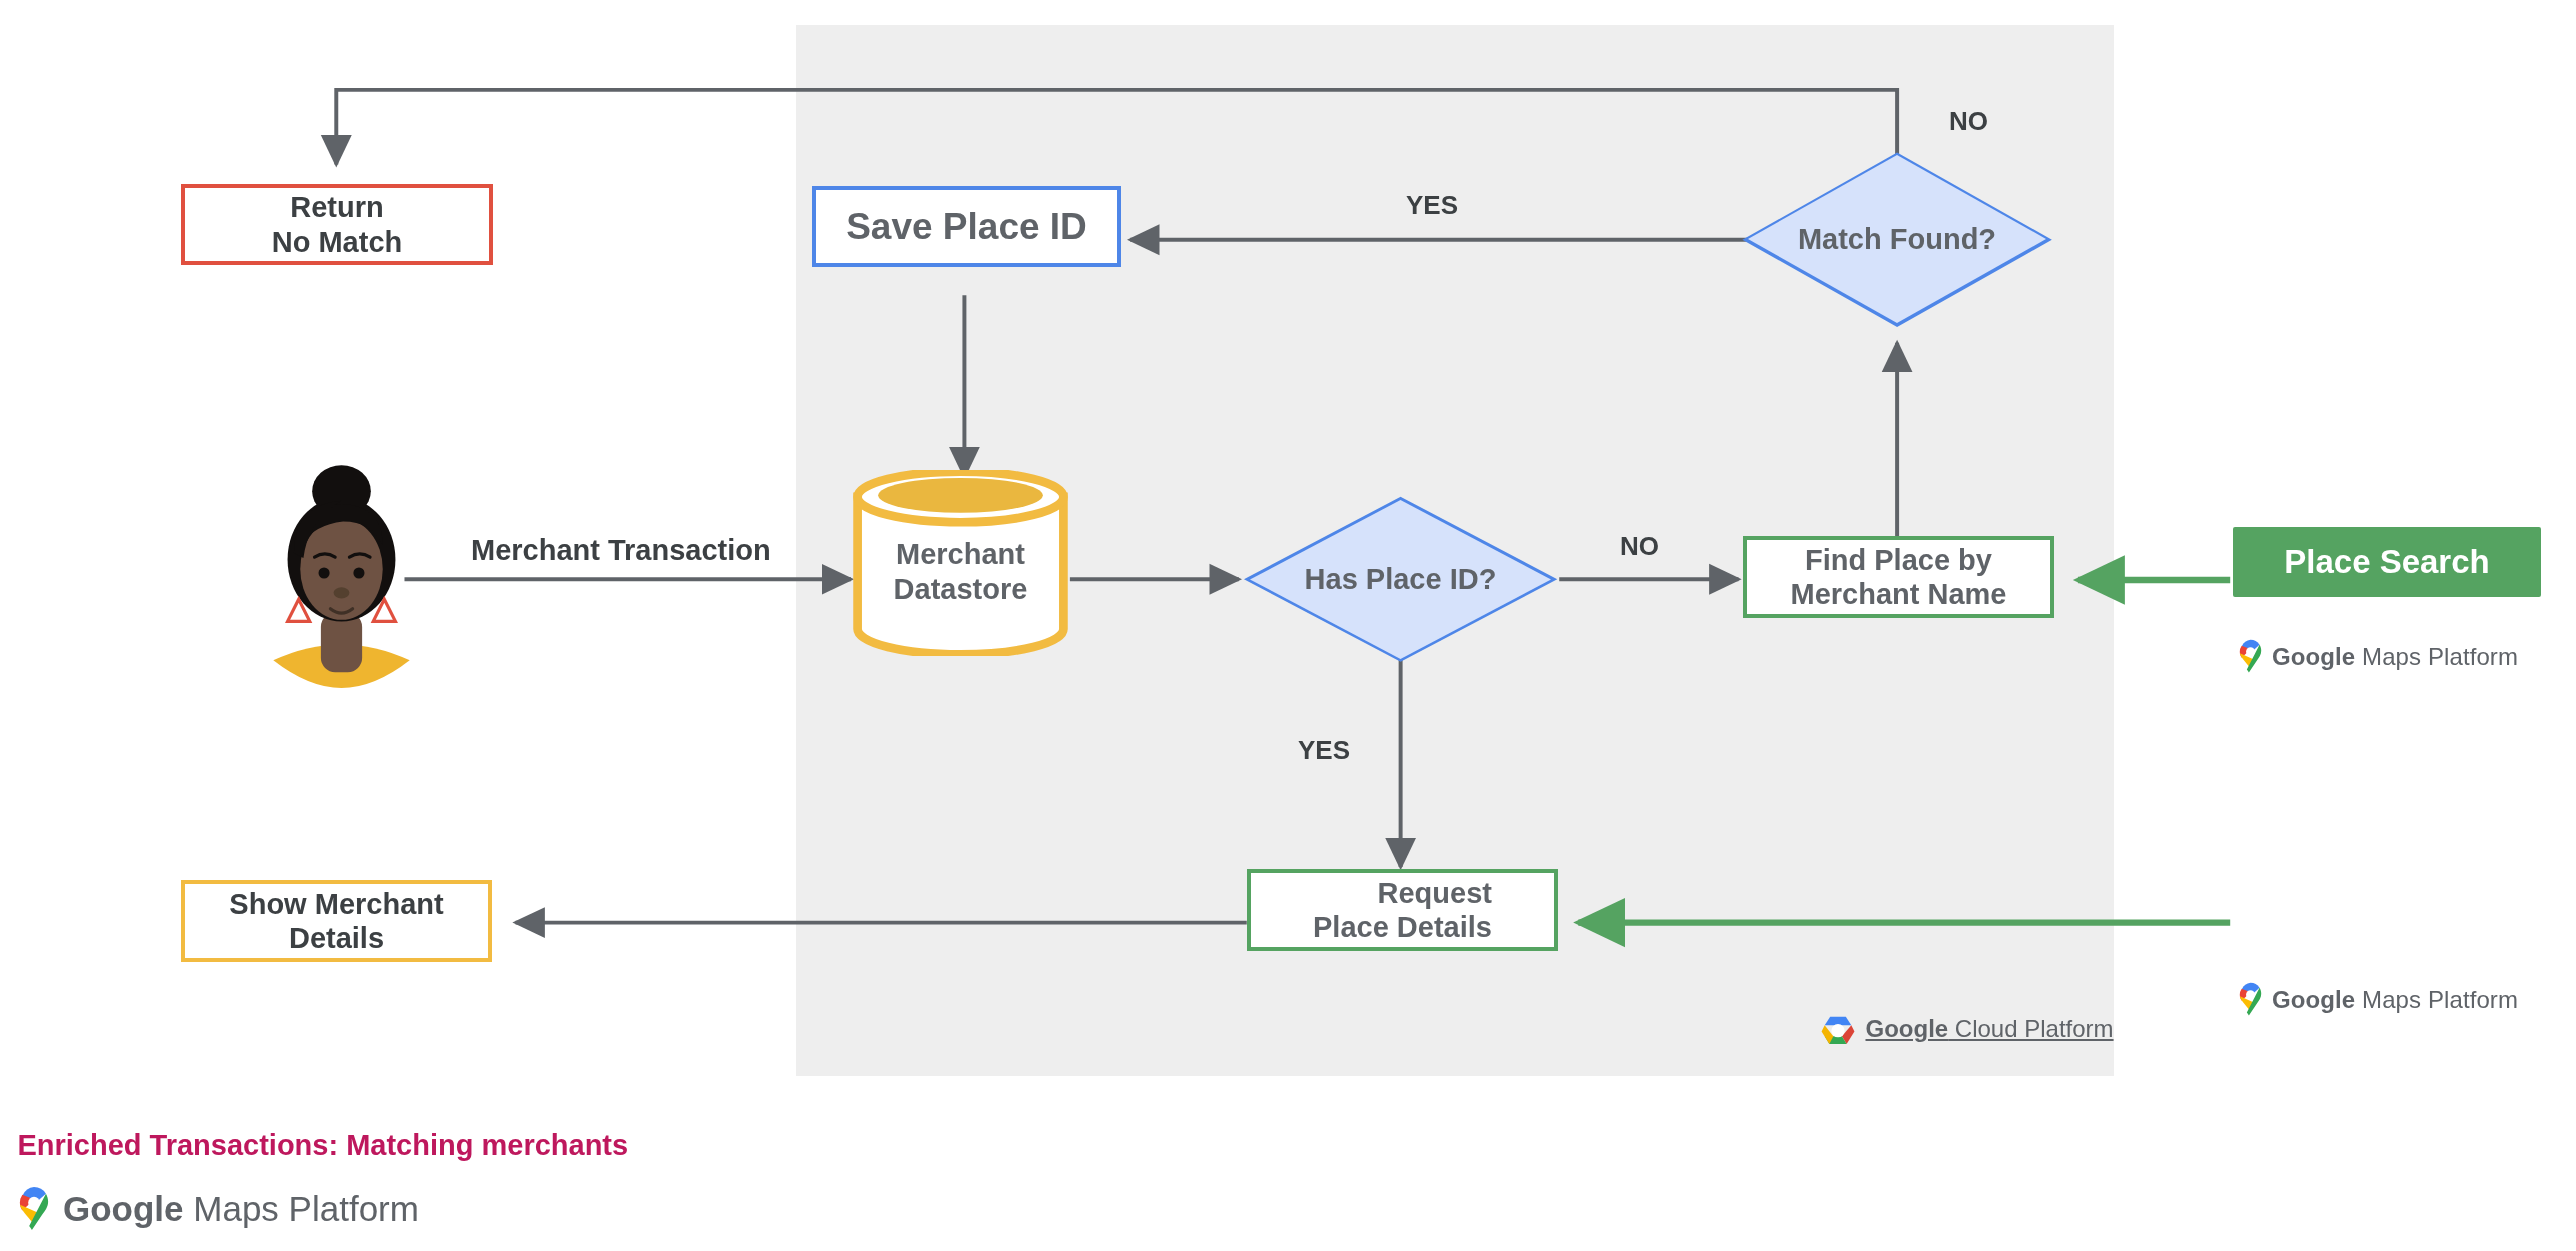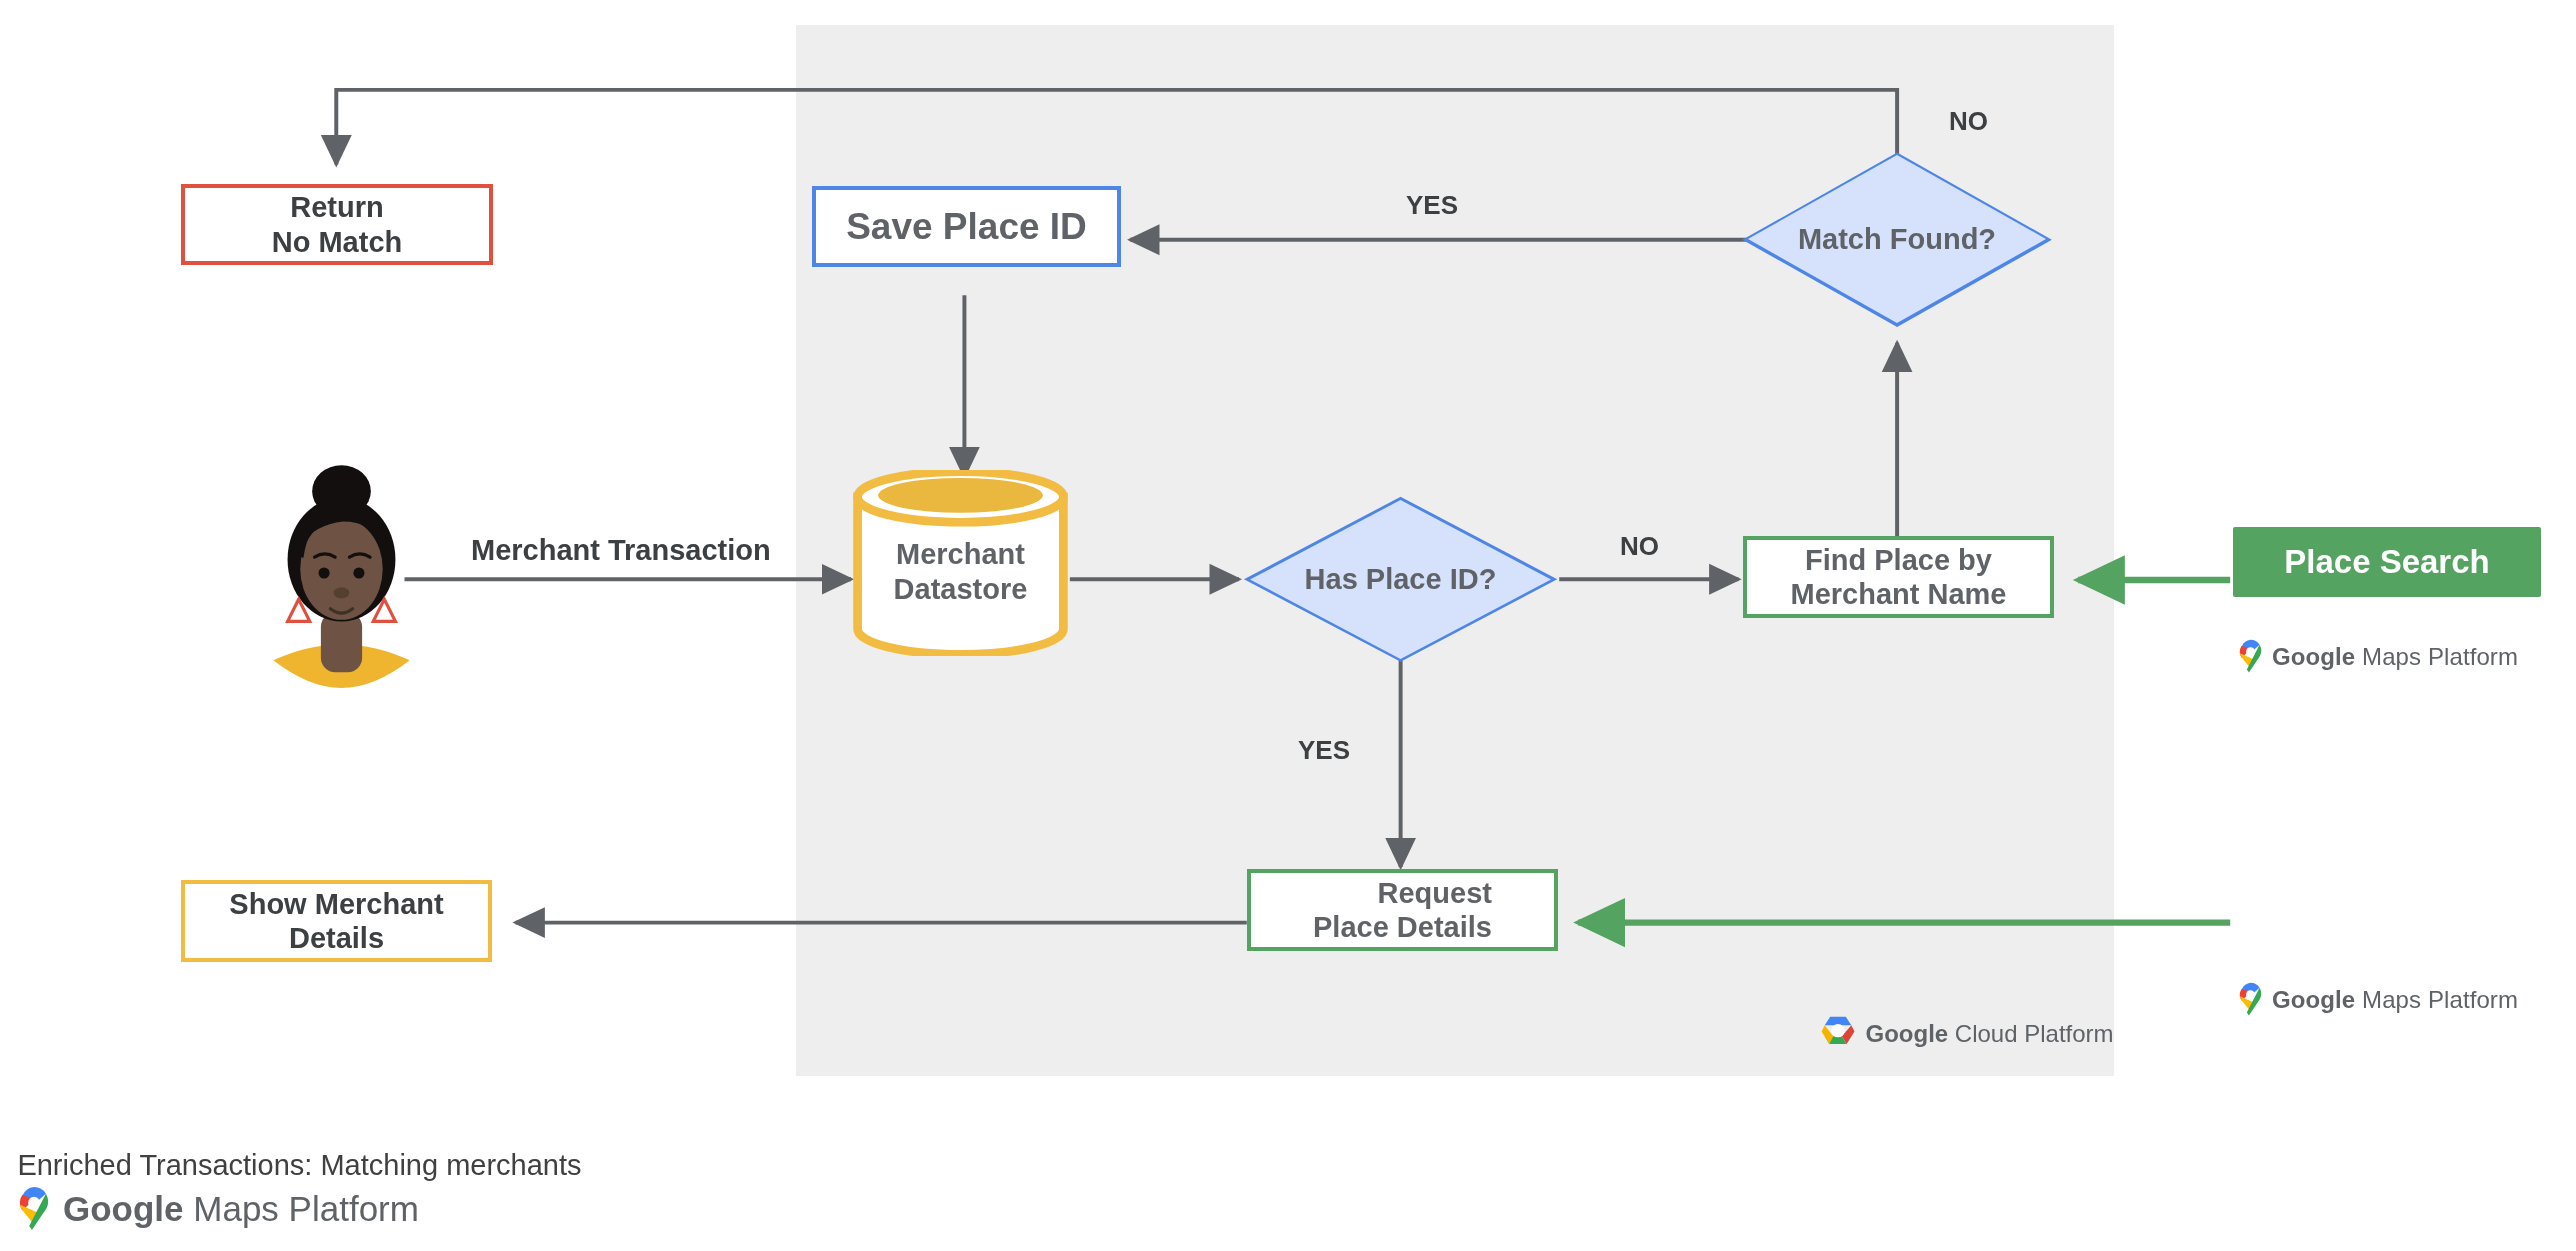--- a/index.html
+++ b/index.html
@@ -57,28 +57,28 @@
   .elabel{position:absolute;font-weight:700;color:#3c4043;white-space:nowrap;}
 
   
   svg.wires{position:absolute;left:0;top:0;width:2576px;height:1252px;overflow:visible;}
 
   
   .gmp{position:absolute;display:flex;align-items:center;gap:8px;}
   .gmp .gmp-text{font-size:24px;color:#5f6368;letter-spacing:0.1px;white-space:nowrap;}
   .gmp .gmp-text b{font-weight:600;color:#5f6368;}
 
-  .gcp{position:absolute;display:flex;align-items:flex-end;gap:9.5px;}
+  .gcp{position:absolute;display:flex;align-items:flex-start;gap:9.5px;text-decoration:underline;}
   .gcp .gcp-text{font-size:24px;color:#5f6368;white-space:nowrap;}
   .gcp .gcp-text b{font-weight:600;}
 
   
   .footer-title{
-    position:absolute;left:17.4px;top:1129px;font-size:29px;font-weight:400;
-    color:#404040;white-space:nowrap;margin-top:20px;
+    position:absolute;left:17.4px;top:1129px;font-size:29px;font-weight:700;
+    color:#be185d;white-space:nowrap;
   }
   .footer-logo{position:absolute;left:16px;top:1186px;display:flex;align-items:center;gap:11px;}
   .footer-logo .gmp-text{font-size:35px;color:#5f6368;white-space:nowrap;}
 
   .avatar{position:absolute;left:262px;top:458px;width:159px;height:230px;}
 </style>
 </head>
 <body>
 
 <div id="stage">

